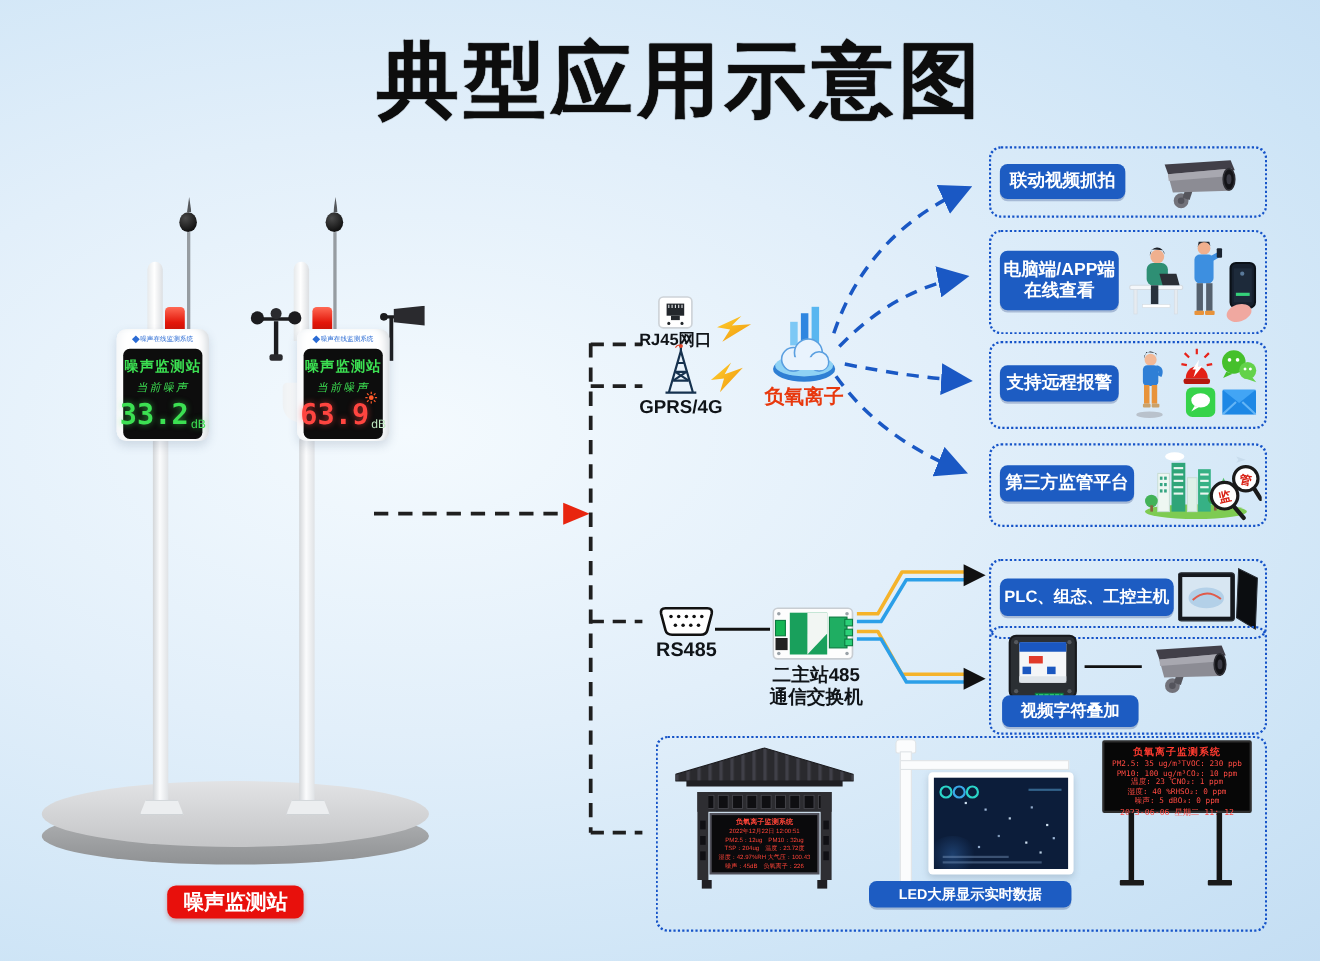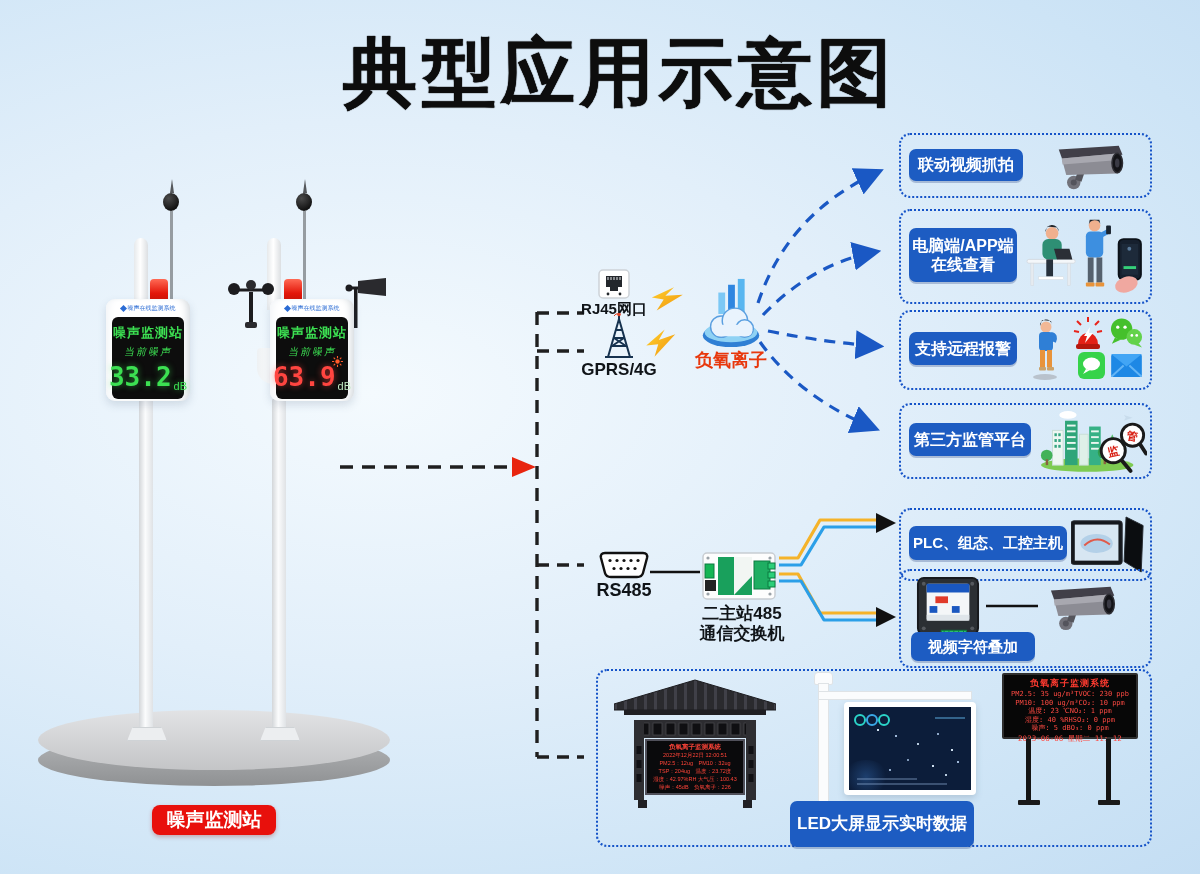--- a/index.html
+++ b/index.html
@@ -535,18 +535,18 @@
             <span>O₃:     0 ppm</span>
           </div>
         <div class="bb-foot">2023-06-06 星期二 11: 12</div>
       </div>
       <div class="bb-leg" style="left:24px;top:66px;"></div>
       <div class="bb-leg" style="left:104px;top:66px;"></div>
       <div class="bb-foot-plate" style="left:16px;top:127px;"></div>
       <div class="bb-foot-plate" style="left:96px;top:127px;"></div>
     </div>
 
-    <div class="pill" style="left:192px;top:130px;width:184px;height:46px;font-size:17px;">
+    <div class="pill" style="left:192px;top:130px;width:184px;height:24px;font-size:13px;">
       <span>LED大屏显示实时数据</span>
     </div>
   </div>
 
 </div>
 
 </body></html>

